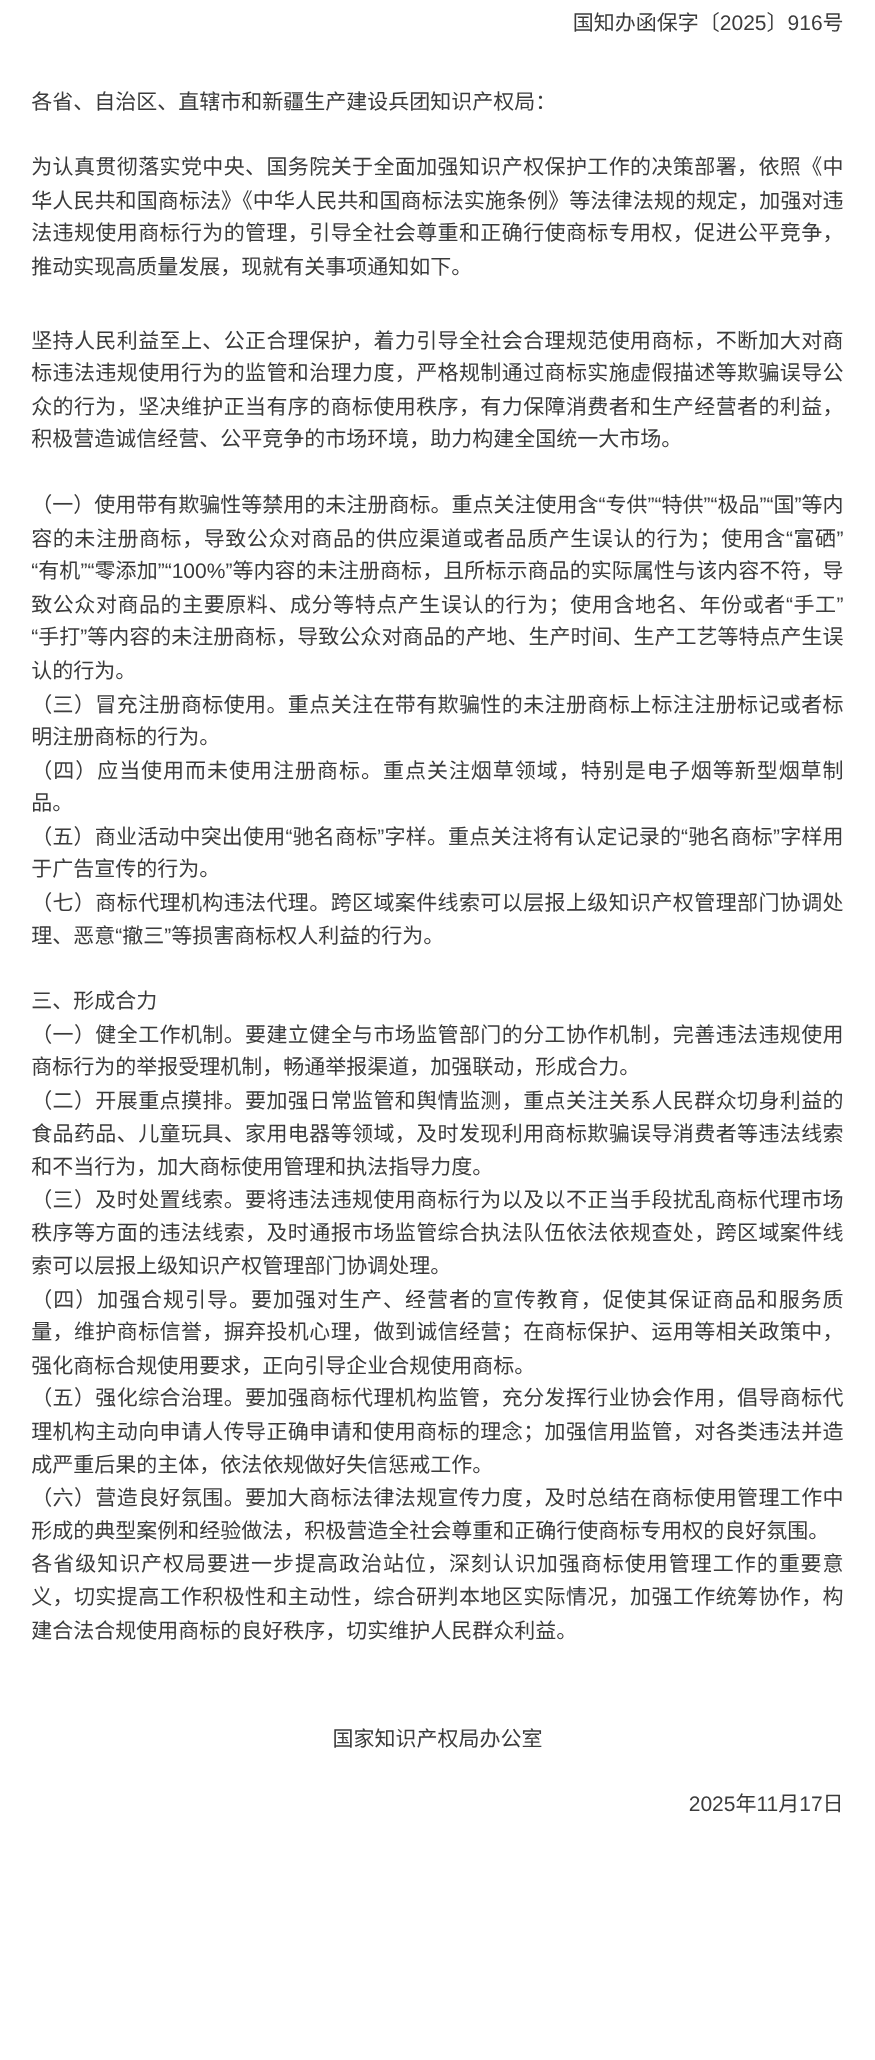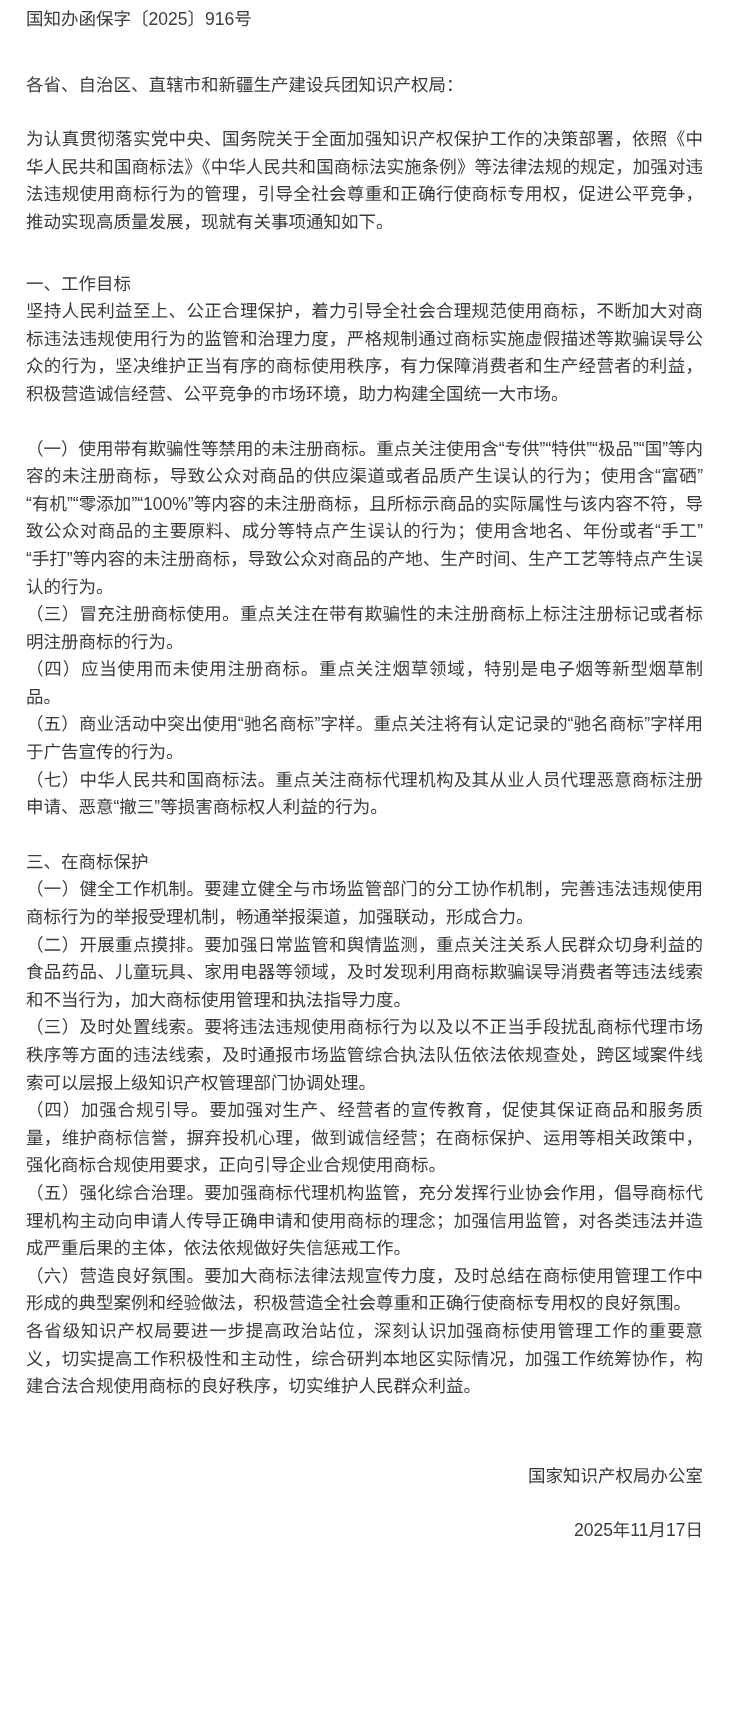--- a/index.html
+++ b/index.html
@@ -13,69 +13,67 @@
     box-sizing: border-box;
     padding: 6px 26px 40px 26px;
     background: #ffffff;
     font-family: "Liberation Sans", "DejaVu Sans", sans-serif;
     color: #3b3b3b;
     font-size: 17.5px;
     line-height: 27.6px;
     -webkit-font-smoothing: antialiased;
   }
   .doc-number {
-    text-align: left;
+    text-align: right;
     margin: 0 0 38px 0;
   }
   .para {
     margin: 0;
     text-align: justify;
     text-justify: inter-ideograph;
     word-break: break-all;
   }
   .salutation { margin-bottom: 27px; }
   .intro      { margin-bottom: 34px; }
   .section    { margin-bottom: 27px; }
   .section:last-of-type { margin-bottom: 0; }
   .signature {
-    text-align: right;
+    text-align: center;
     margin-top: 63px;
-    font-family: Liberation Mono, monospace;
   }
   .doc-date {
     text-align: right;
     margin-top: 26px;
   }
 </style>
 </head>
 <body>
 
 <div class="page">
 
   <div class="doc-number">国知办函保字〔2025〕916号</div>
 
   <div class="para salutation">各省、自治区、直辖市和新疆生产建设兵团知识产权局：</div>
 
   <div class="para intro">为认真贯彻落实党中央、国务院关于全面加强知识产权保护工作的决策部署，依照《中华人民共和国商标法》《中华人民共和国商标法实施条例》等法律法规的规定，加强对违法违规使用商标行为的管理，引导全社会尊重和正确行使商标专用权，促进公平竞争，推动实现高质量发展，现就有关事项通知如下。</div>
 
   <div class="section">
-    <div class="para heading">一、工作目标</div>
     <div class="para">坚持人民利益至上、公正合理保护，着力引导全社会合理规范使用商标，不断加大对商标违法违规使用行为的监管和治理力度，严格规制通过商标实施虚假描述等欺骗误导公众的行为，坚决维护正当有序的商标使用秩序，有力保障消费者和生产经营者的利益，积极营造诚信经营、公平竞争的市场环境，助力构建全国统一大市场。</div>
   </div>
 
   <div class="section">
     <div class="para item">（一）使用带有欺骗性等禁用的未注册商标。重点关注使用含“专供”“特供”“极品”“国”等内容的未注册商标，导致公众对商品的供应渠道或者品质产生误认的行为；使用含“富硒”“有机”“零添加”“100%”等内容的未注册商标，且所标示商品的实际属性与该内容不符，导致公众对商品的主要原料、成分等特点产生误认的行为；使用含地名、年份或者“手工”“手打”等内容的未注册商标，导致公众对商品的产地、生产时间、生产工艺等特点产生误认的行为。</div>
     <div class="para item">（三）冒充注册商标使用。重点关注在带有欺骗性的未注册商标上标注注册标记或者标明注册商标的行为。</div>
     <div class="para item">（四）应当使用而未使用注册商标。重点关注烟草领域，特别是电子烟等新型烟草制品。</div>
     <div class="para item">（五）商业活动中突出使用“驰名商标”字样。重点关注将有认定记录的“驰名商标”字样用于广告宣传的行为。</div>
-    <div class="para item">（七）中华人民共和国商标法。重点关注商标代理机构及其从业人员代理恶意商标注册申请、恶意“撤三”等损害商标权人利益的行为。</div>
+    <div class="para item">（七）商标代理机构违法代理。跨区域案件线索可以层报上级知识产权管理部门协调处理、恶意“撤三”等损害商标权人利益的行为。</div>
   </div>
 
   <div class="section">
-    <div class="para heading">三、在商标保护</div>
+    <div class="para heading">三、形成合力</div>
     <div class="para item">（一）健全工作机制。要建立健全与市场监管部门的分工协作机制，完善违法违规使用商标行为的举报受理机制，畅通举报渠道，加强联动，形成合力。</div>
     <div class="para item">（二）开展重点摸排。要加强日常监管和舆情监测，重点关注关系人民群众切身利益的食品药品、儿童玩具、家用电器等领域，及时发现利用商标欺骗误导消费者等违法线索和不当行为，加大商标使用管理和执法指导力度。</div>
     <div class="para item">（三）及时处置线索。要将违法违规使用商标行为以及以不正当手段扰乱商标代理市场秩序等方面的违法线索，及时通报市场监管综合执法队伍依法依规查处，跨区域案件线索可以层报上级知识产权管理部门协调处理。</div>
     <div class="para item">（四）加强合规引导。要加强对生产、经营者的宣传教育，促使其保证商品和服务质量，维护商标信誉，摒弃投机心理，做到诚信经营；在商标保护、运用等相关政策中，强化商标合规使用要求，正向引导企业合规使用商标。</div>
     <div class="para item">（五）强化综合治理。要加强商标代理机构监管，充分发挥行业协会作用，倡导商标代理机构主动向申请人传导正确申请和使用商标的理念；加强信用监管，对各类违法并造成严重后果的主体，依法依规做好失信惩戒工作。</div>
     <div class="para item">（六）营造良好氛围。要加大商标法律法规宣传力度，及时总结在商标使用管理工作中形成的典型案例和经验做法，积极营造全社会尊重和正确行使商标专用权的良好氛围。</div>
     <div class="para">各省级知识产权局要进一步提高政治站位，深刻认识加强商标使用管理工作的重要意义，切实提高工作积极性和主动性，综合研判本地区实际情况，加强工作统筹协作，构建合法合规使用商标的良好秩序，切实维护人民群众利益。</div>
   </div>
 
   <div class="para signature">国家知识产权局办公室</div>

